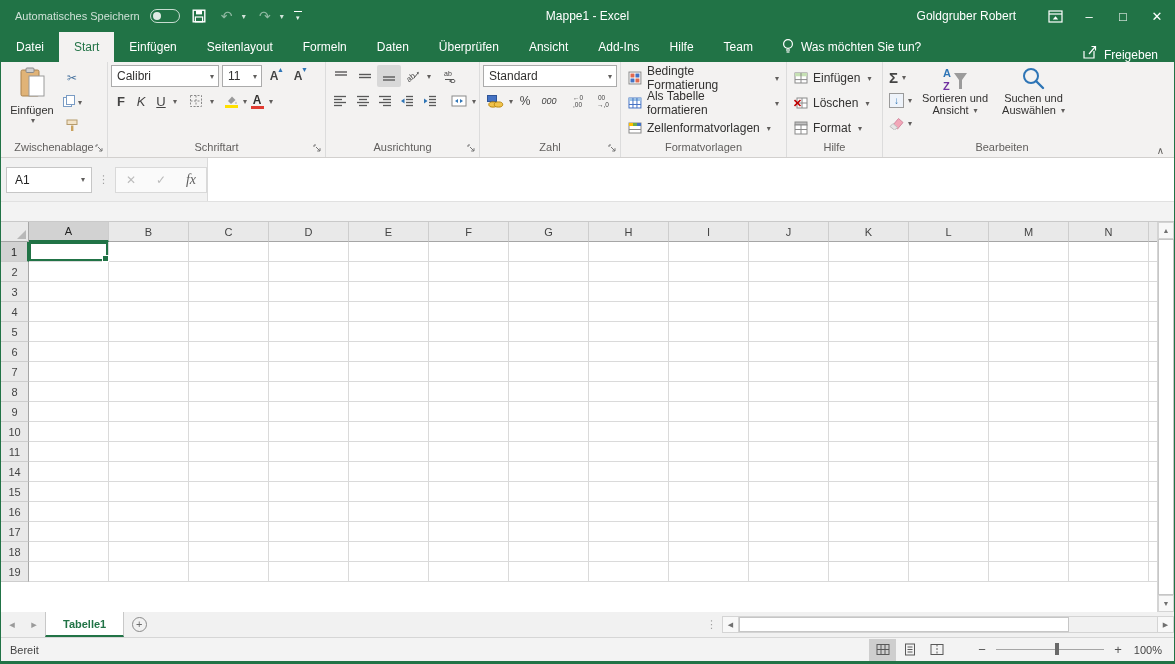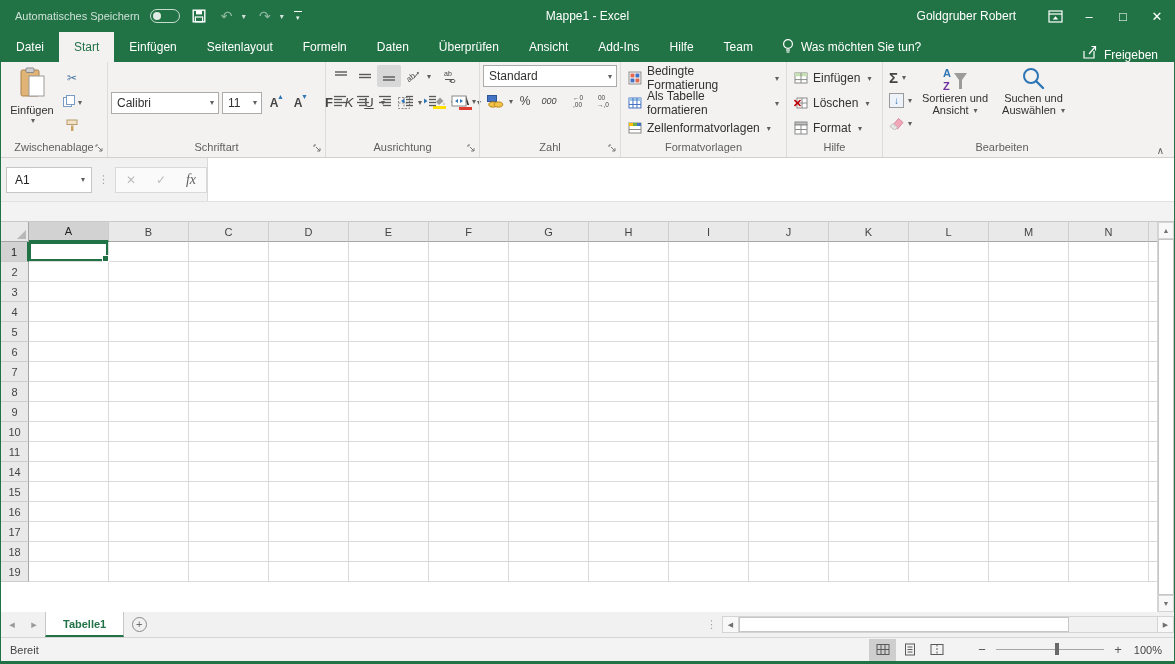--- a/index.html
+++ b/index.html
@@ -64,21 +64,21 @@
 
   
   .paste-big { width:56px; display:flex; flex-direction:column; align-items:center;
     justify-content:flex-start; padding-top:2px; cursor:pointer; border-radius:2px; }
   .paste-label { font-size:11px; margin-top:2px; }
   .clip-col { display:flex; flex-direction:column; justify-content:flex-start;
     gap:2px; padding-top:2px; }
   .small-btn { height:22px; min-width:24px; padding:0 2px; font-size:12px; }
 
   
-  .font-rows { display:flex; flex-direction:row; gap:9px; width:100%; }
+  .font-rows { display:flex; flex-direction:column; gap:3px; width:100%; }
   .row-flex { display:flex; align-items:center; }
   .combo { height:22px; background:#fff; border:1px solid #ababab; display:flex;
     align-items:center; font-size:12px; padding-left:5px; cursor:pointer; }
   .combo .cbx-caret { margin-left:auto; padding:0 4px; font-size:8px; color:#605e5c; }
   .fontname { width:108px; }
   .fontsize { width:40px; margin-left:3px; }
   .growshrink { font-size:12px; font-weight:bold; position:relative; width:24px;
     height:22px; }
   .gs-mark { position:absolute; top:1px; right:2px; font-size:7px; }
   .blue { color:#2e75b6; }

